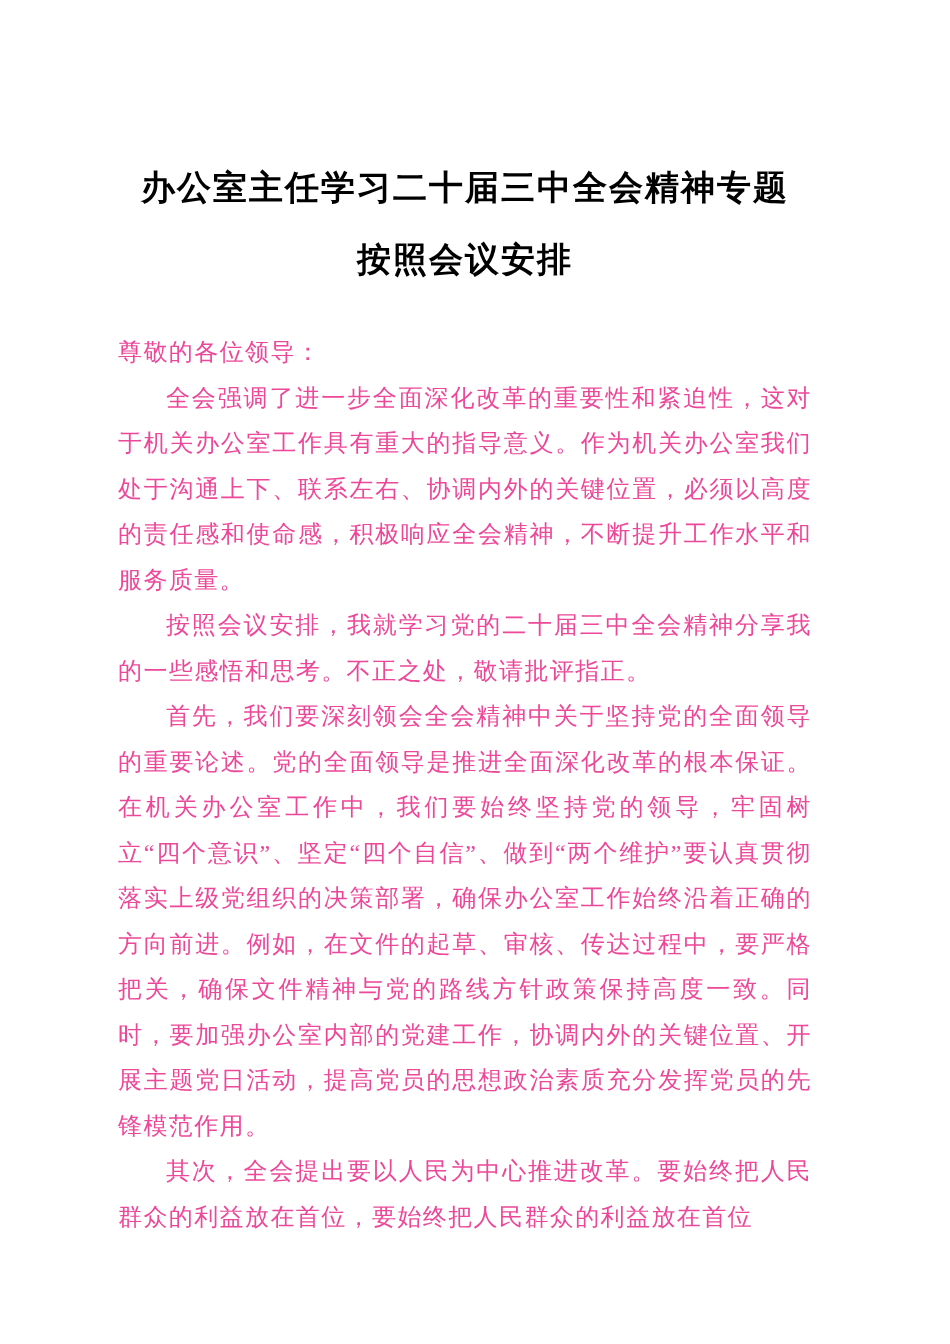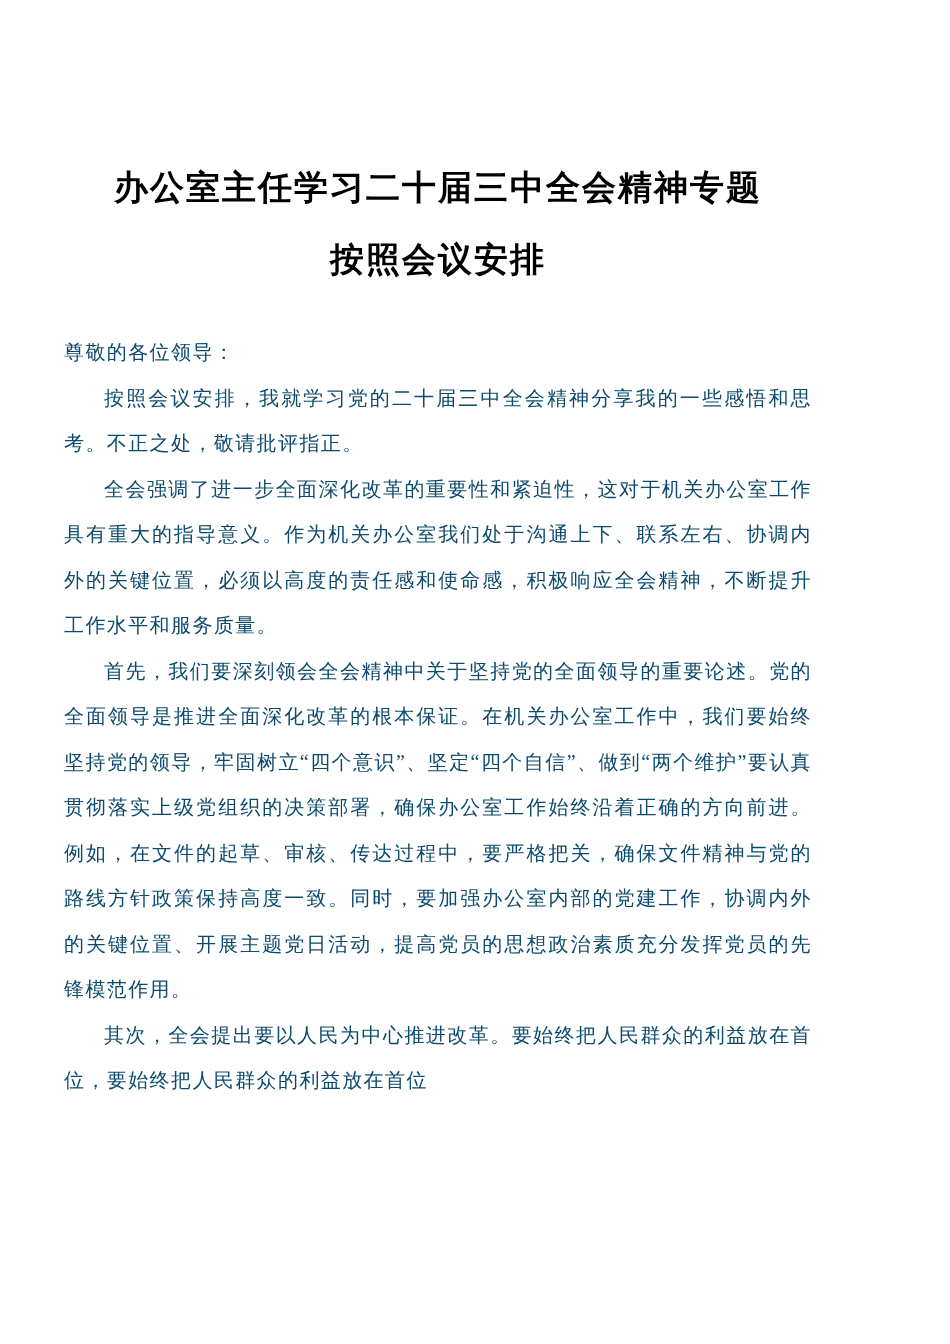--- a/index.html
+++ b/index.html
@@ -10,56 +10,56 @@
     body {
       height: 1344px;
       overflow: hidden;
       color: #000000;
       font-family: "Liberation Serif", "DejaVu Serif", serif;
     }
     .page {
       width: 950px;
       height: 1176px;
       background: #ffffff;
-      padding: 152px 138px 0 64px;
+      padding: 152px 138px 0 118px;
     }
     .doc-title {
       font-size: 34px;
       font-weight: 700;
       line-height: 72px;
       text-align: center;
       letter-spacing: 2px;
       color: #000000;
     }
     .doc-body {
       margin-top: 34px;
-      font-size: 20px;
+      font-size: 24px;
       line-height: 45.5px;
       letter-spacing: 1.4px;
       text-align: justify;
       text-justify: inter-ideograph;
-      color: #0c4a6e;
+      color: #ec4899;
     }
     .doc-body p {
       text-indent: 2em;
       margin: 0;
     }
     .doc-body p.salutation {
       text-indent: 0;
     }
   </style>
 </head>
 <body>
 
 <div class="page">
   <h1 class="doc-title">
     <div>办公室主任学习二十届三中全会精神专题</div>
     <div>按照会议安排</div>
   </h1>
 
   <div class="doc-body">
     <p class="salutation">尊敬的各位领导：</p>
+    <p>全会强调了进一步全面深化改革的重要性和紧迫性，这对于机关办公室工作具有重大的指导意义。作为机关办公室我们处于沟通上下、联系左右、协调内外的关键位置，必须以高度的责任感和使命感，积极响应全会精神，不断提升工作水平和服务质量。</p>
     <p>按照会议安排，我就学习党的二十届三中全会精神分享我的一些感悟和思考。不正之处，敬请批评指正。</p>
-    <p>全会强调了进一步全面深化改革的重要性和紧迫性，这对于机关办公室工作具有重大的指导意义。作为机关办公室我们处于沟通上下、联系左右、协调内外的关键位置，必须以高度的责任感和使命感，积极响应全会精神，不断提升工作水平和服务质量。</p>
     <p>首先，我们要深刻领会全会精神中关于坚持党的全面领导的重要论述。党的全面领导是推进全面深化改革的根本保证。在机关办公室工作中，我们要始终坚持党的领导，牢固树立“四个意识”、坚定“四个自信”、做到“两个维护”要认真贯彻落实上级党组织的决策部署，确保办公室工作始终沿着正确的方向前进。例如，在文件的起草、审核、传达过程中，要严格把关，确保文件精神与党的路线方针政策保持高度一致。同时，要加强办公室内部的党建工作，协调内外的关键位置、开展主题党日活动，提高党员的思想政治素质充分发挥党员的先锋模范作用。</p>
     <p>其次，全会提出要以人民为中心推进改革。要始终把人民群众的利益放在首位，要始终把人民群众的利益放在首位</p>
   </div>
 </div>
 
 </body></html>

